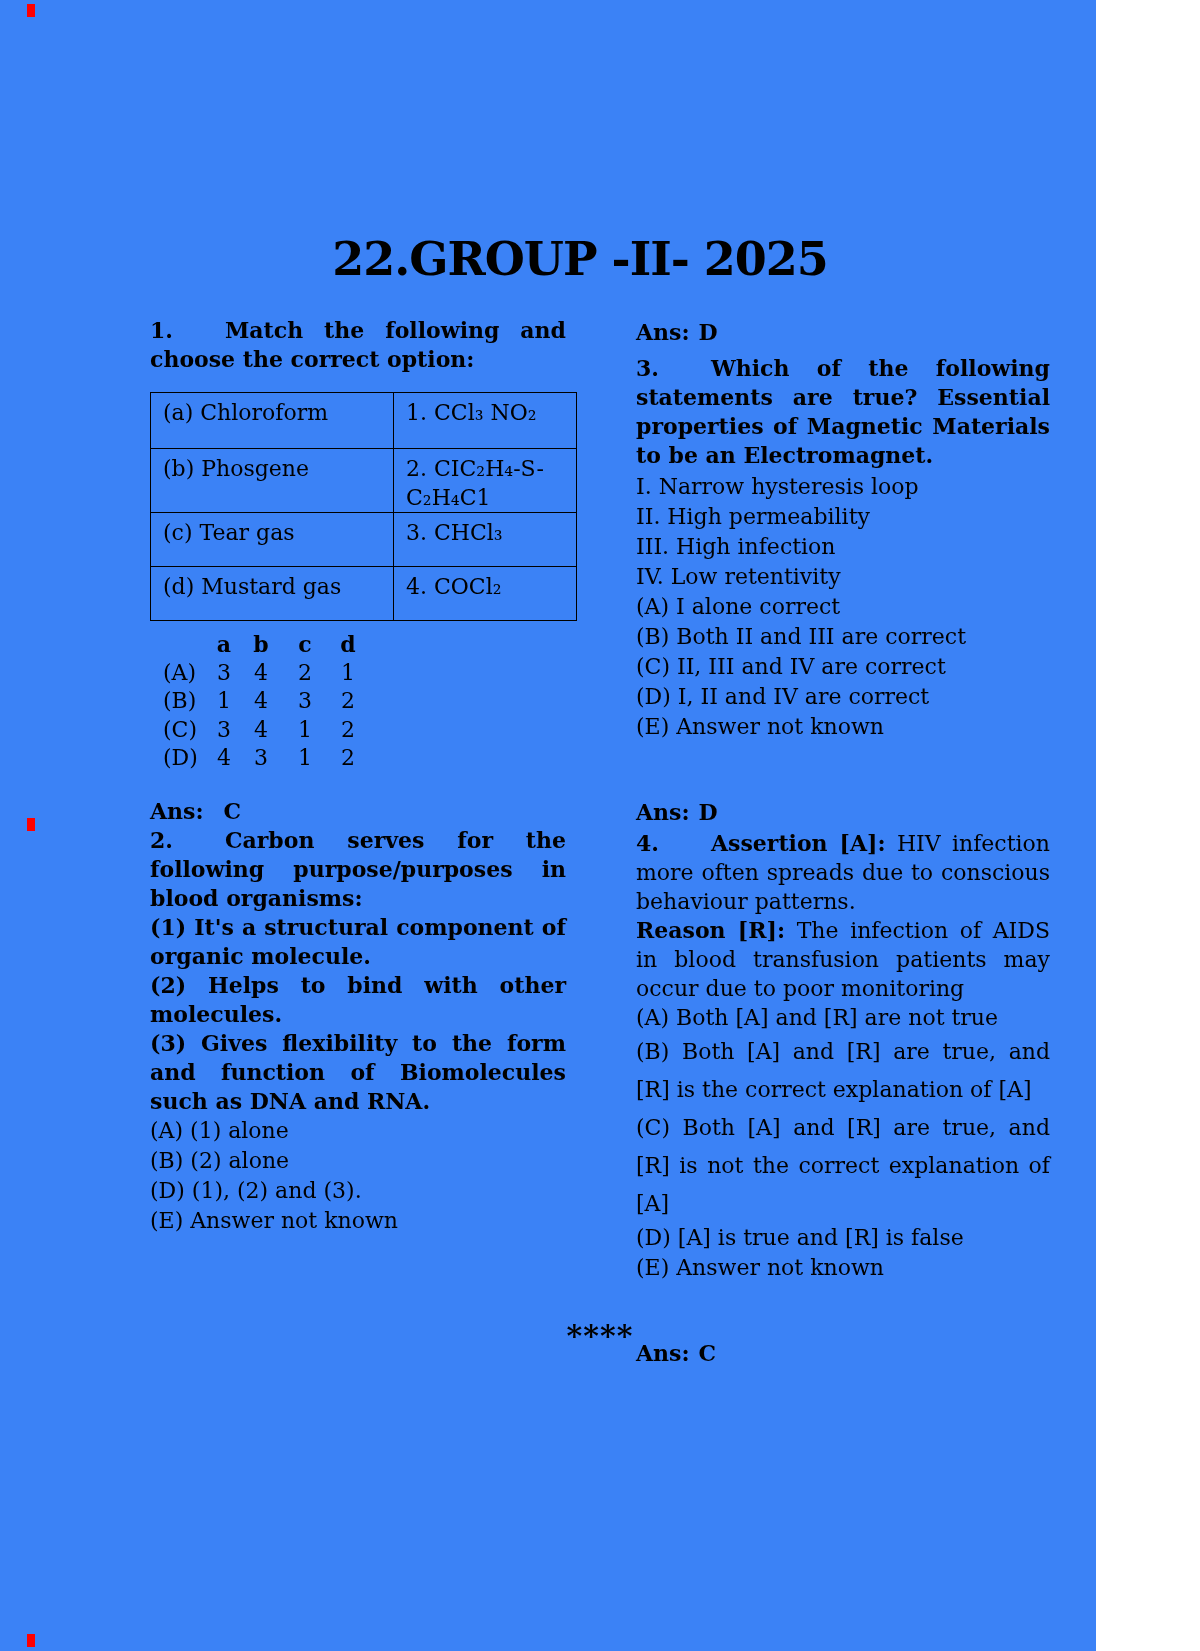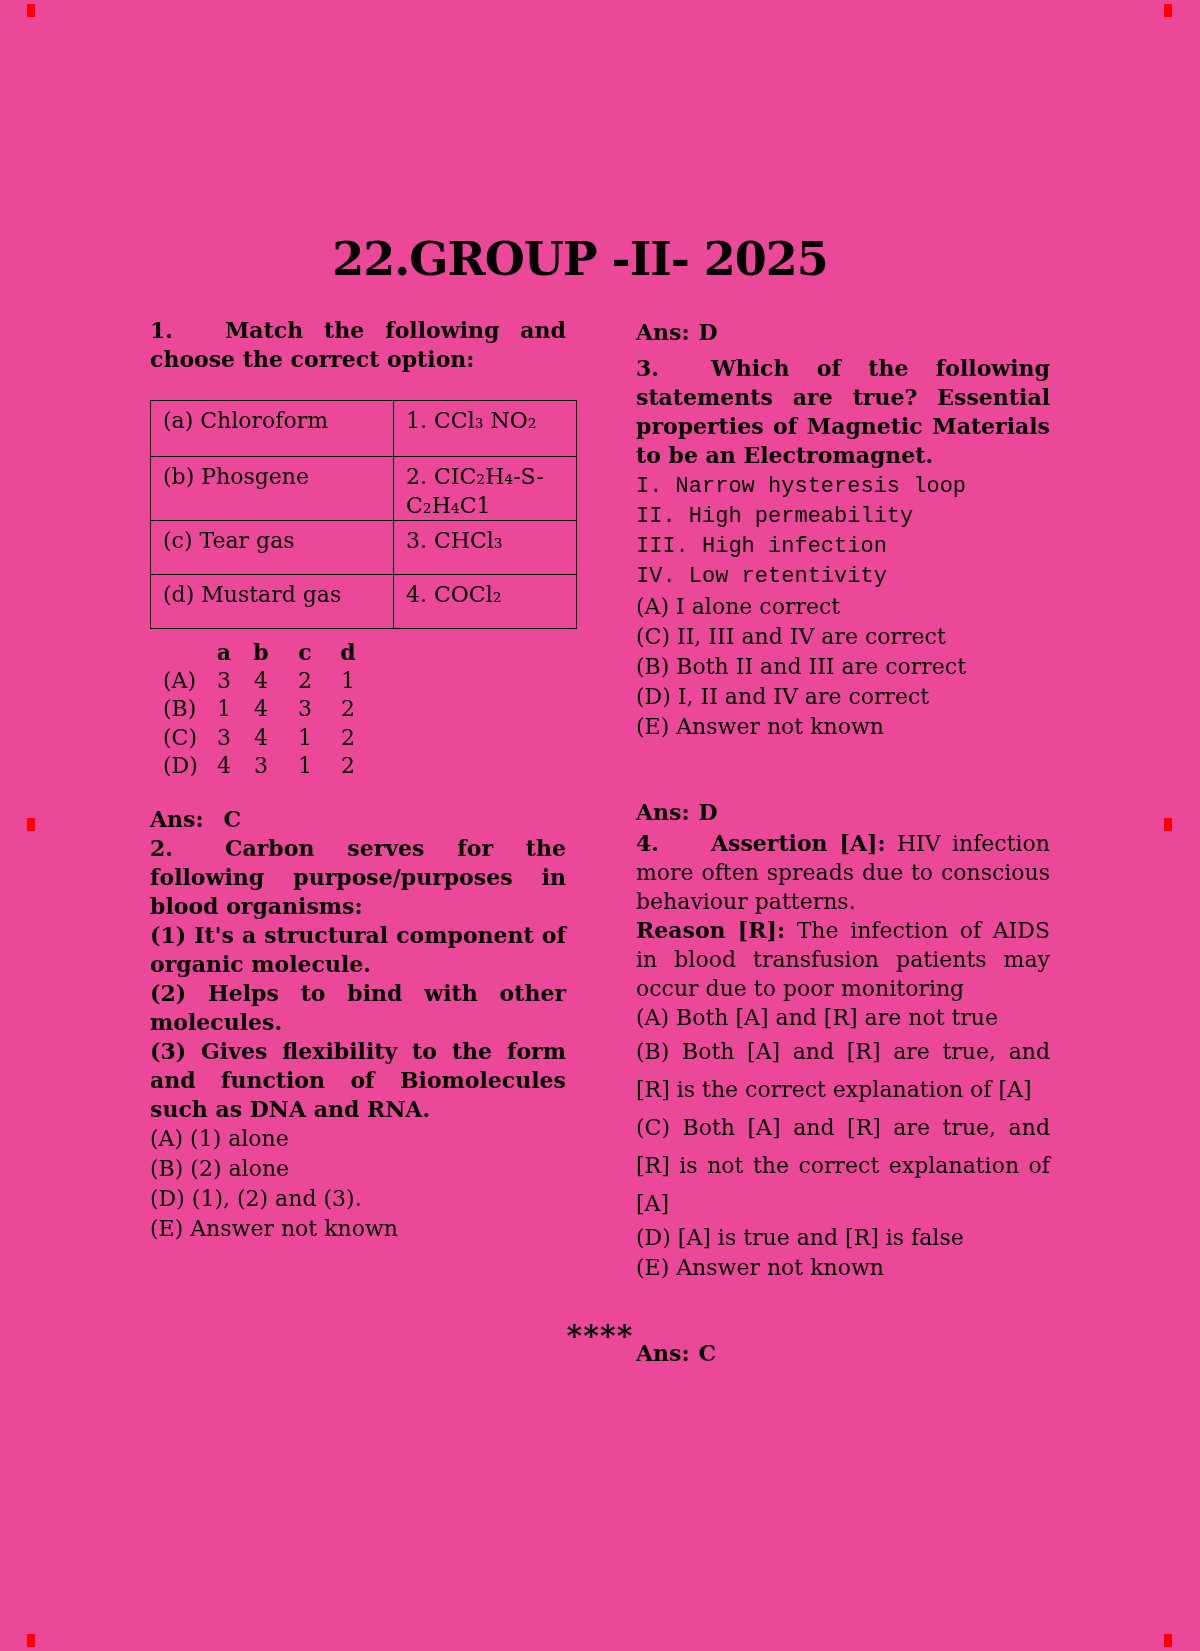--- a/index.html
+++ b/index.html
@@ -1,34 +1,34 @@
 <!DOCTYPE html>
 <html><head>
 <meta charset="utf-8">
 <style>
   html,body { margin:0; padding:0; background:#ffffff; }
   .page {
-    position:relative; width:1200px; height:1651px; background:#ec4899;
+    position:relative; width:1096px; height:1651px; background:#3b82f6;
     font-family:"DejaVu Serif","Liberation Serif",serif; color:#000;
     overflow:hidden;
   }
   .page-title {
     position:absolute; top:232px; left:0; width:1160px; text-align:center;
     font-size:46px; font-weight:bold; letter-spacing:-1px;
   }
   .col { position:absolute; font-size:22px; line-height:29px; }
   .col-left  { left:150px; top:316px; width:416px; }
   .col-right { left:636px; top:318px; width:414px; }
 
   .para { text-align:justify; }
   .bold { font-weight:bold; }
   .qnum { display:inline-block; width:75px; font-weight:bold; }
 
   
-  table.match { border-collapse:collapse; margin-top:26px; width:415px; table-layout:fixed; }
+  table.match { border-collapse:collapse; margin-top:18px; width:415px; table-layout:fixed; }
   table.match td { border:1.5px solid #000; vertical-align:top; padding:5px 10px 0 12px; }
   td.c-item  { width:220px; }
   td.c-match { width:160px; }
   tr.r1 td { height:50px; }
   tr.r2 td { height:48px; }
 
   
   .matrix { margin-top:9px; }
   .mx-row { display:flex; line-height:28.5px; padding-left:13px; }
   .mx-label { width:43px; }
@@ -37,21 +37,21 @@
   .mx-head { font-weight:bold; }
 
   .ans { font-weight:bold; }
   .ans .val-wide { margin-left:20px; }
   .ans .val { margin-left:9px; }
   .ans-q1 { margin-top:24px; }
   .gap-ans { margin-top:56px; }
 
   .opt { line-height:30px; text-align:left; }
   .opt-justify { line-height:38px; text-align:justify; }
-  .stmt { line-height:30px;font-family:Liberation Mono, monospace; }
+  .stmt { line-height:30px; }
   .stmt-block { margin-top:2px; }
 
   .footer-stars {
     position:absolute; top:1318px; left:0; width:1200px; text-align:center;
     font-size:30px; font-weight:bold; letter-spacing:1px;
   }
 
   
   .mark { position:absolute; width:8px; height:13px; }
   .mk-tl { left:27px;   top:4px; }
@@ -160,22 +160,22 @@
 
     <div style="margin-top:7px;">
       <div class="para bold"><span class="qnum">3.</span><span>Which of the following statements are true? Essential properties of Magnetic Materials to be an Electromagnet.</span></div>
       <div class="stmt-block">
         <div class="stmt">I. Narrow hysteresis loop</div>
         <div class="stmt">II. High permeability</div>
         <div class="stmt">III. High infection</div>
         <div class="stmt">IV. Low retentivity</div>
       </div>
       <div class="opt">(A) I alone correct</div>
+      <div class="opt">(B) Both II and III are correct</div>
       <div class="opt">(C) II, III and IV are correct</div>
-      <div class="opt">(B) Both II and III are correct</div>
       <div class="opt">(D) I, II and IV are correct</div>
       <div class="opt">(E) Answer not known</div>
       <div class="ans gap-ans"><span>Ans:</span><span class="val">D</span></div>
     </div>
 
     <div style="margin-top:2px;">
       <div class="para"><span class="qnum">4.</span><span class="bold">Assertion [A]:</span> <span>HIV infection more often spreads due to conscious behaviour patterns.</span></div>
       <div class="para"><span class="bold">Reason [R]:</span> <span>The infection of AIDS in blood transfusion patients may occur due to poor monitoring</span></div>
       <div class="opt">(A) Both [A] and [R] are not true</div>
       <div class="opt-justify">(B) Both [A] and [R] are true, and [R] is the correct explanation of [A]</div>

